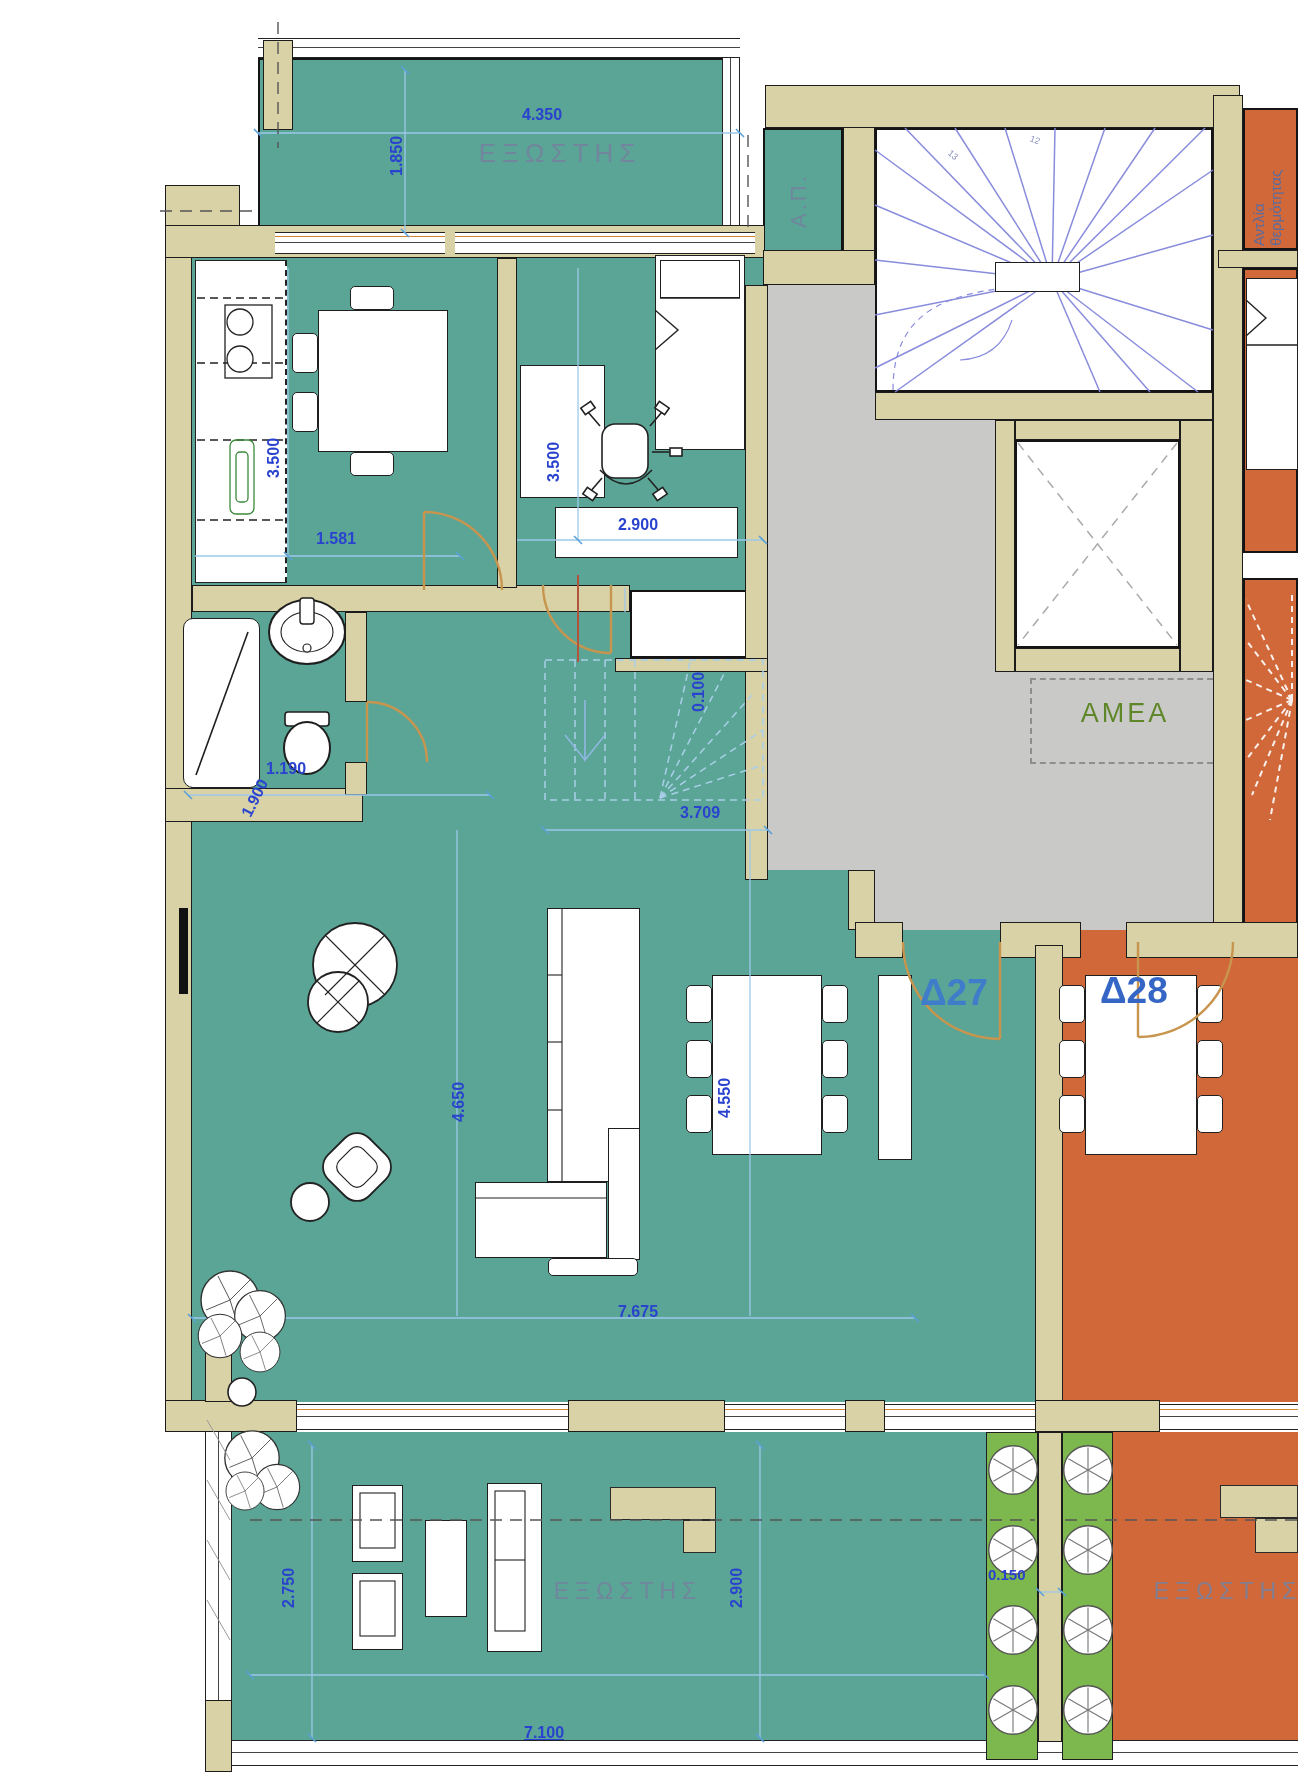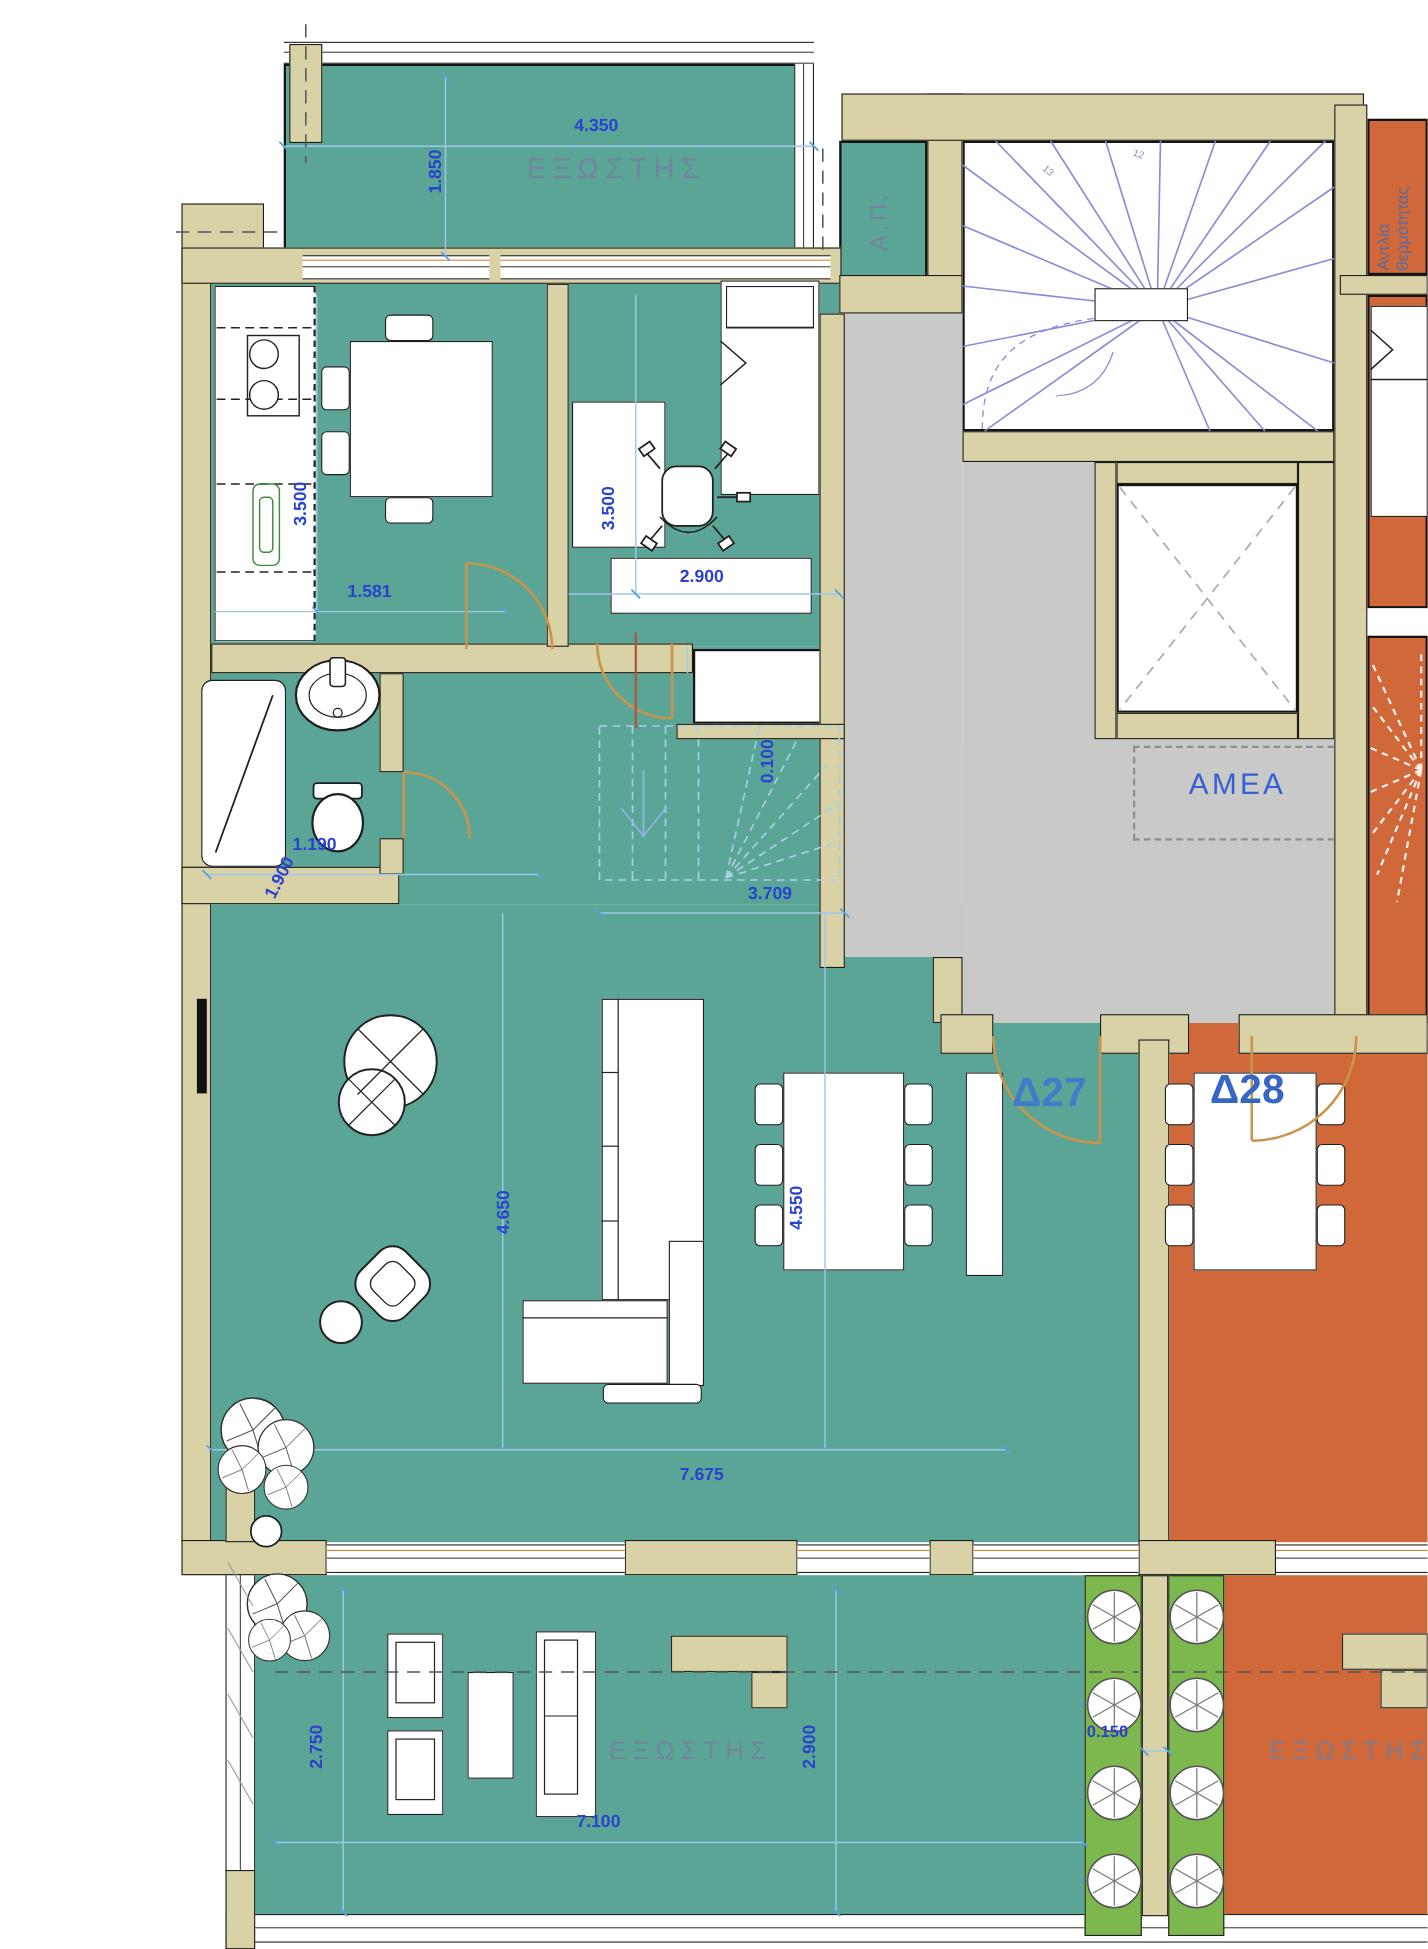--- a/index.html
+++ b/index.html
@@ -384,40 +384,40 @@
     </g>
     <circle cx="242" cy="1392" r="14" fill="#fff" stroke="#222" stroke-width="1.6"></circle>
   </svg>
 
   <div class="rlabel" style="left:450px;top:138px;width:220px;text-align:center;">ΕΞΩΣΤΗΣ</div>
   <div class="rlabel rot" style="left:786px;top:228px;font-size:22px;letter-spacing:3px;">Α.Π.</div>
   <div class="abs rot" style="left:1250px;top:246px;width:140px;color:#5a6c9e;font-size:15px;line-height:17px;z-index:70;">
     <div>Αντλία</div>
     <div>θερμότητας</div>
   </div>
-  <div class="rlabel" style="left:1040px;top:698px;width:170px;text-align:center;font-size:27px;letter-spacing:3px;color:#1d4ed8;">AMEA</div>
+  <div class="rlabel" style="left:1040px;top:698px;width:170px;text-align:center;font-size:27px;letter-spacing:3px;color:#4d7c0f;">AMEA</div>
   <div class="unit" style="left:920px;top:972px;color:#3f7cc9;">Δ27</div>
   <div class="unit" style="left:1100px;top:970px;color:#3566c5;">Δ28</div>
   <div class="rlabel" style="left:538px;top:1578px;width:180px;text-align:center;font-size:23px;">ΕΞΩΣΤΗΣ</div>
   <div class="rlabel" style="left:1148px;top:1578px;width:160px;text-align:center;font-size:23px;">ΕΞΩΣΤΗΣ</div>
 
   <div class="dim" style="left:478px;top:106px;margin-left:44px;">4.350</div>
   <div class="dim rot" style="left:388px;top:176px;">1.850</div>
   <div class="dim rot" style="left:265px;top:478px;">3.500</div>
   <div class="dim" style="left:316px;top:530px;">1.581</div>
   <div class="dim rot" style="left:545px;top:482px;">3.500</div>
   <div class="dim" style="left:618px;top:516px;">2.900</div>
   <div class="dim" style="left:238px;top:812px;transform:rotate(-63deg);transform-origin:0 0;">1.900</div>
   <div class="dim" style="left:266px;top:760px;">1.190</div>
   <div class="dim rot" style="left:690px;top:712px;">0.100</div>
   <div class="dim" style="left:680px;top:804px;">3.709</div>
   <div class="dim rot" style="left:450px;top:1122px;">4.650</div>
   <div class="dim rot" style="left:716px;top:1118px;">4.550</div>
-  <div class="dim" style="left:618px;top:1332px;">7.675</div>
+  <div class="dim" style="left:618px;top:1303px;">7.675</div>
   <div class="dim rot" style="left:280px;top:1608px;">2.750</div>
-  <div class="dim" style="left:524px;top:1648px;">7.100</div>
+  <div class="dim" style="left:524px;top:1724px;text-decoration:underline;">7.100</div>
   <div class="dim rot" style="left:728px;top:1608px;">2.900</div>
   <div class="dim" style="left:988px;top:1566px;font-size:15px;">0.150</div>
 
   <div class="tiny" style="left:1030px;top:135px;transform:rotate(20deg);">12</div>
   <div class="tiny" style="left:948px;top:150px;transform:rotate(40deg);">13</div>
 
 </div>
 
 </body></html>

